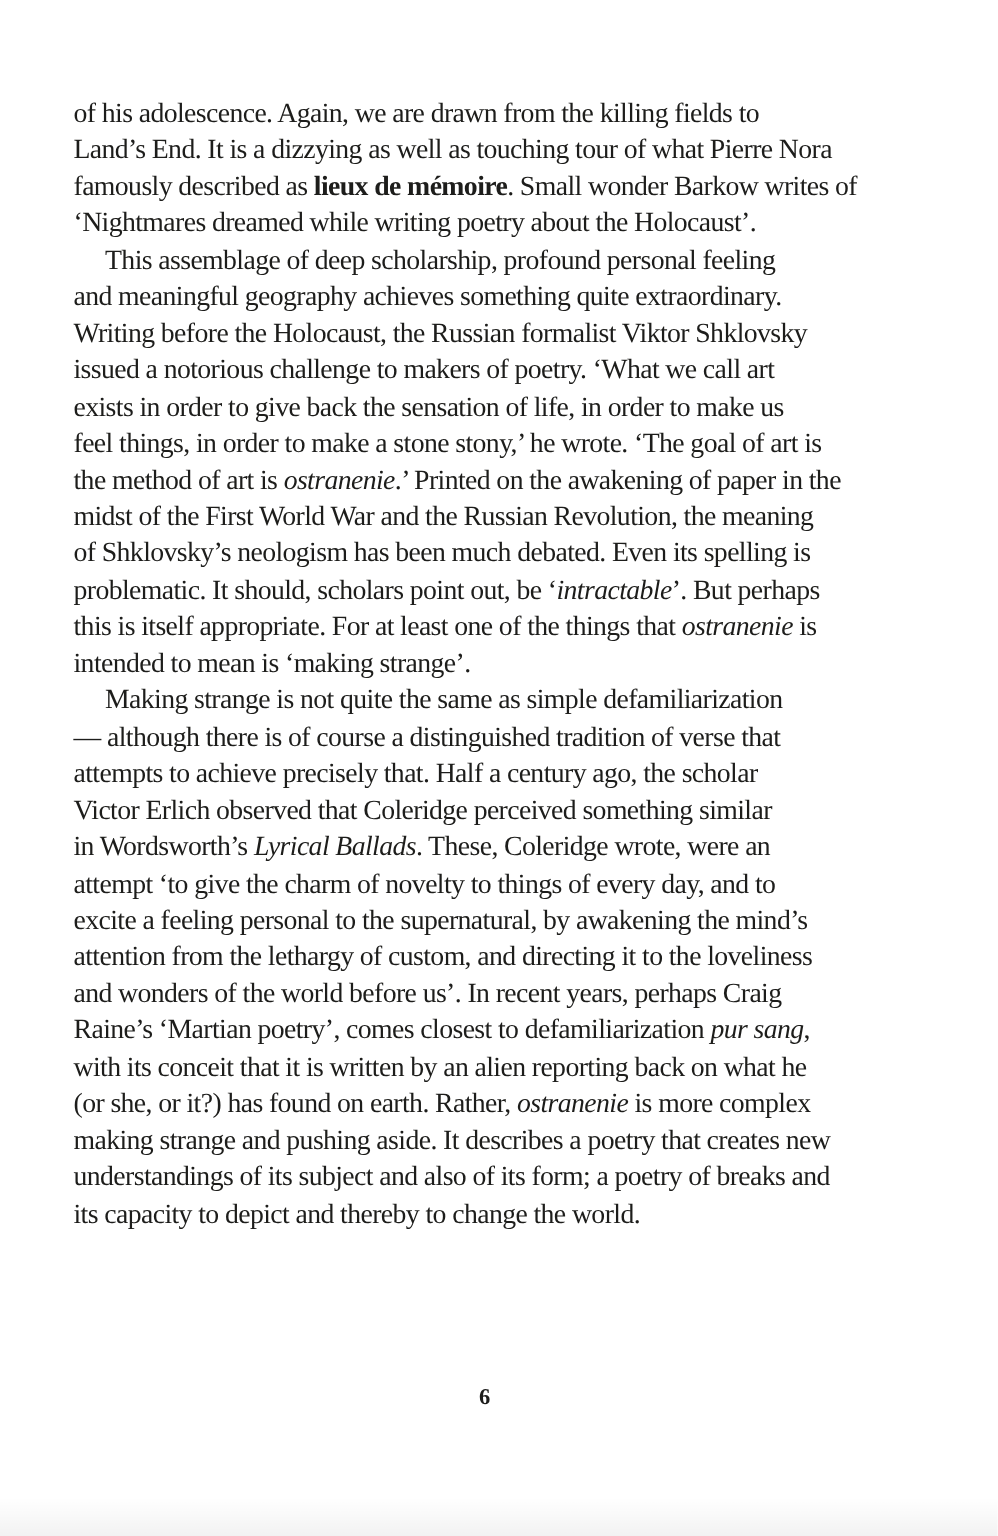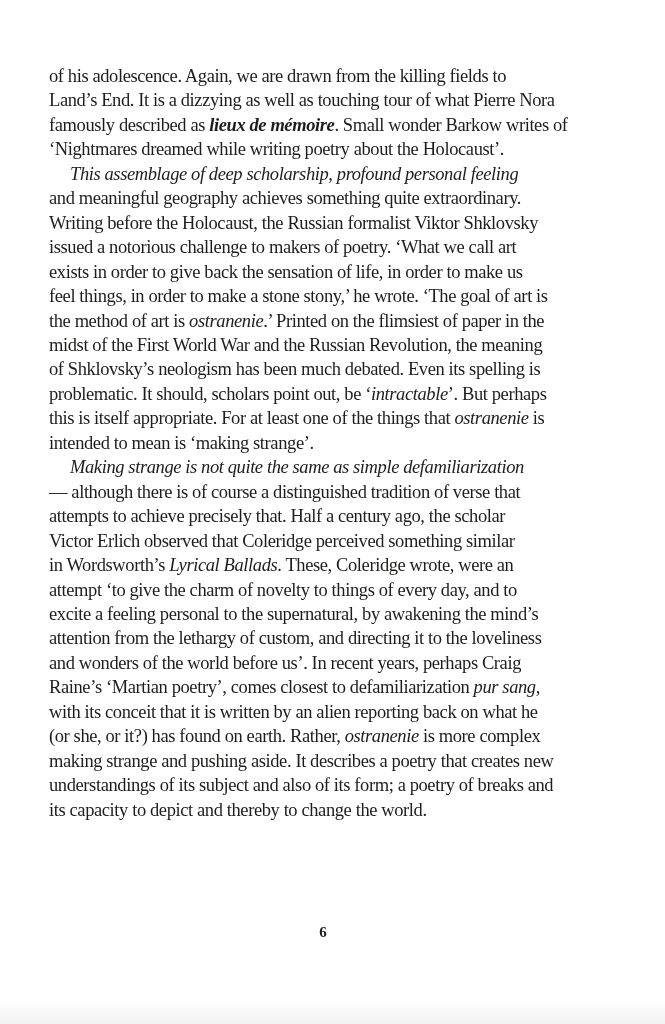--- a/index.html
+++ b/index.html
@@ -29,28 +29,26 @@
     line-height: 24.45px;
     letter-spacing: -0.4px;
     color: #1d1d1b;
     -webkit-font-smoothing: antialiased;
   }
   .text-block .line {
     white-space: nowrap;
   }
   .para.indent .line:first-child {
     padding-left: 21px;
-    font-style: italic;
   }
   .it {
     font-style: italic;
     font-family: Liberation Serif, serif;
   }
   .bi {
-    font-style: italic;
     font-weight: 700;
     text-align: right;
   }
   .page-number {
     position: absolute;
     left: 49px;
     top: 924px;
     width: 548px;
     text-align: center;
     font-size: 15px;
@@ -79,21 +77,21 @@
         <div class="line"><span>famously described as </span><span class="bi">lieux de mémoire</span><span>. Small wonder Barkow writes of</span></div>
         <div class="line"><span>‘Nightmares dreamed while writing poetry about the Holocaust’.</span></div>
       </div>
       <div class="para indent">
         <div class="line"><span>This assemblage of deep scholarship, profound personal feeling</span></div>
         <div class="line"><span>and meaningful geography achieves something quite extraordinary.</span></div>
         <div class="line"><span>Writing before the Holocaust, the Russian formalist Viktor Shklovsky</span></div>
         <div class="line"><span>issued a notorious challenge to makers of poetry. ‘What we call art</span></div>
         <div class="line"><span>exists in order to give back the sensation of life, in order to make us</span></div>
         <div class="line"><span>feel things, in order to make a stone stony,’ he wrote. ‘The goal of art is</span></div>
-        <div class="line"><span>the method of art is </span><span class="it">ostranenie</span><span>.’ Printed on the flimsiest of paper in the</span></div>
+        <div class="line"><span>the method of art is </span><span class="it">ostranenie</span><span>.’ Printed on the awakening of paper in the</span></div>
         <div class="line"><span>midst of the First World War and the Russian Revolution, the meaning</span></div>
         <div class="line"><span>of Shklovsky’s neologism has been much debated. Even its spelling is</span></div>
         <div class="line"><span>problematic. It should, scholars point out, be ‘</span><span class="it">intractable</span><span>’. But perhaps</span></div>
         <div class="line"><span>this is itself appropriate. For at least one of the things that </span><span class="it">ostranenie</span><span> is</span></div>
         <div class="line"><span>intended to mean is ‘making strange’.</span></div>
       </div>
       <div class="para indent">
         <div class="line"><span>Making strange is not quite the same as simple defamiliarization</span></div>
         <div class="line"><span>— although there is of course a distinguished tradition of verse that</span></div>
         <div class="line"><span>attempts to achieve precisely that. Half a century ago, the scholar</span></div>

